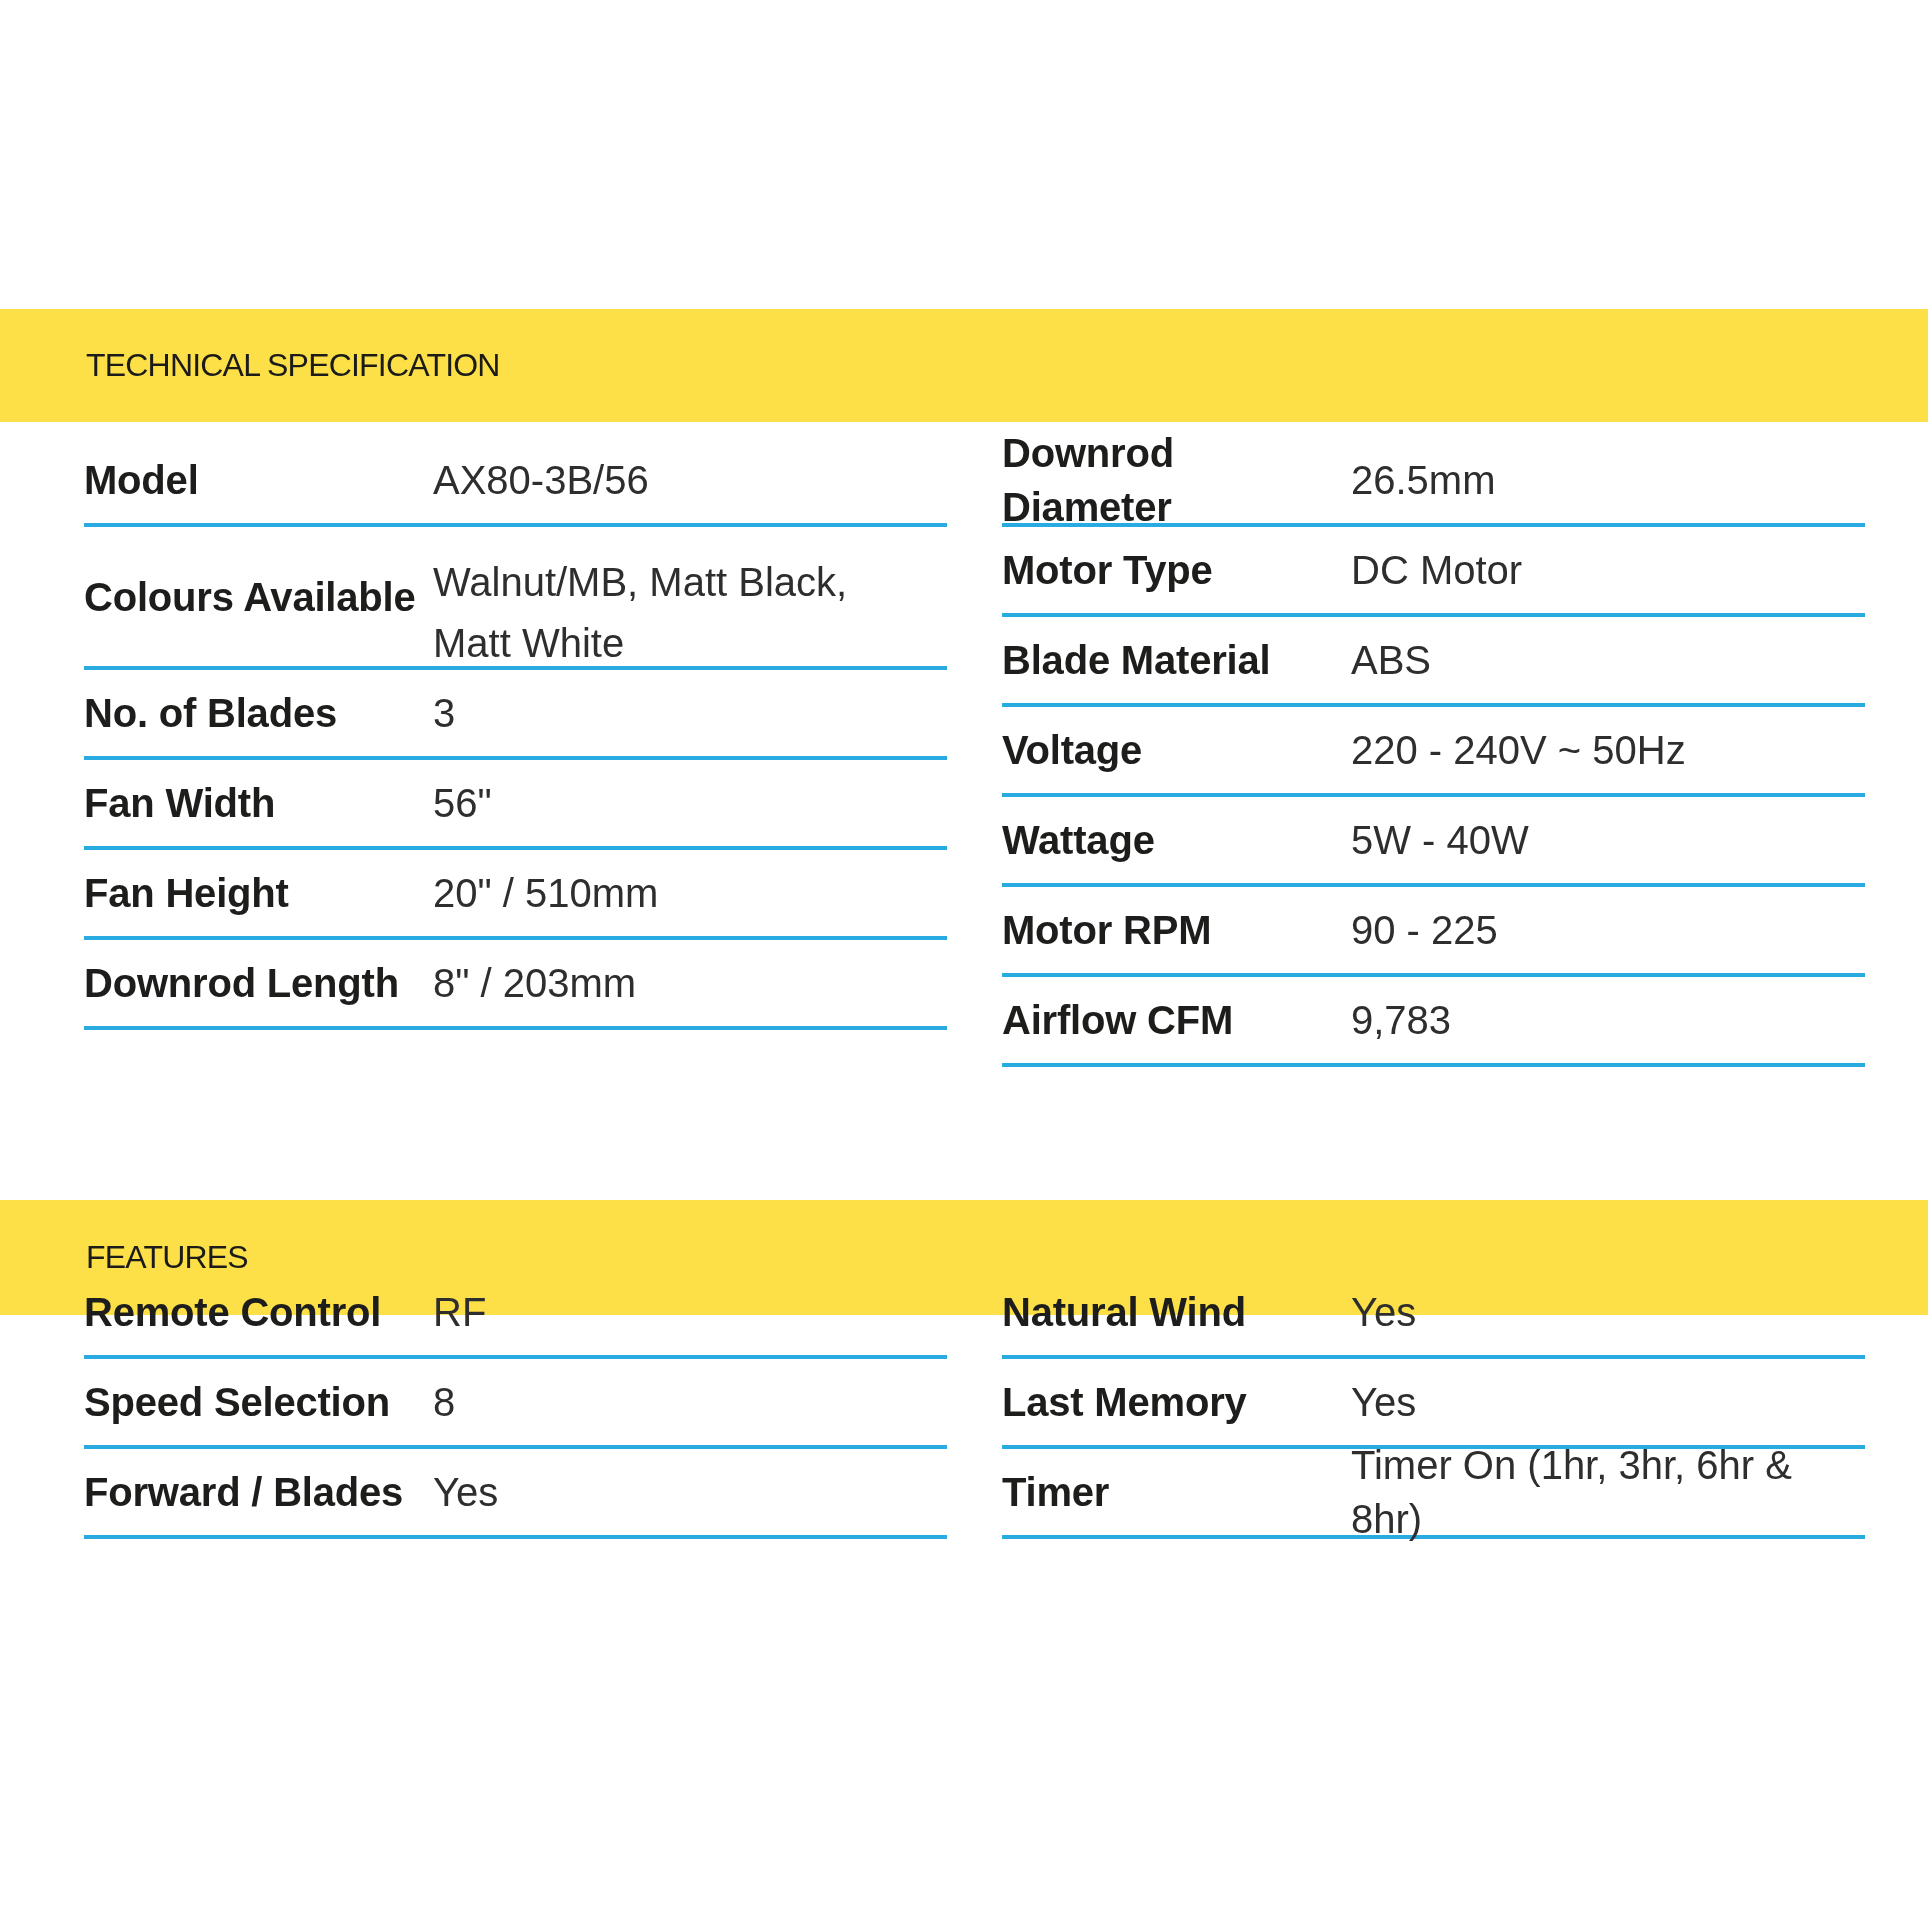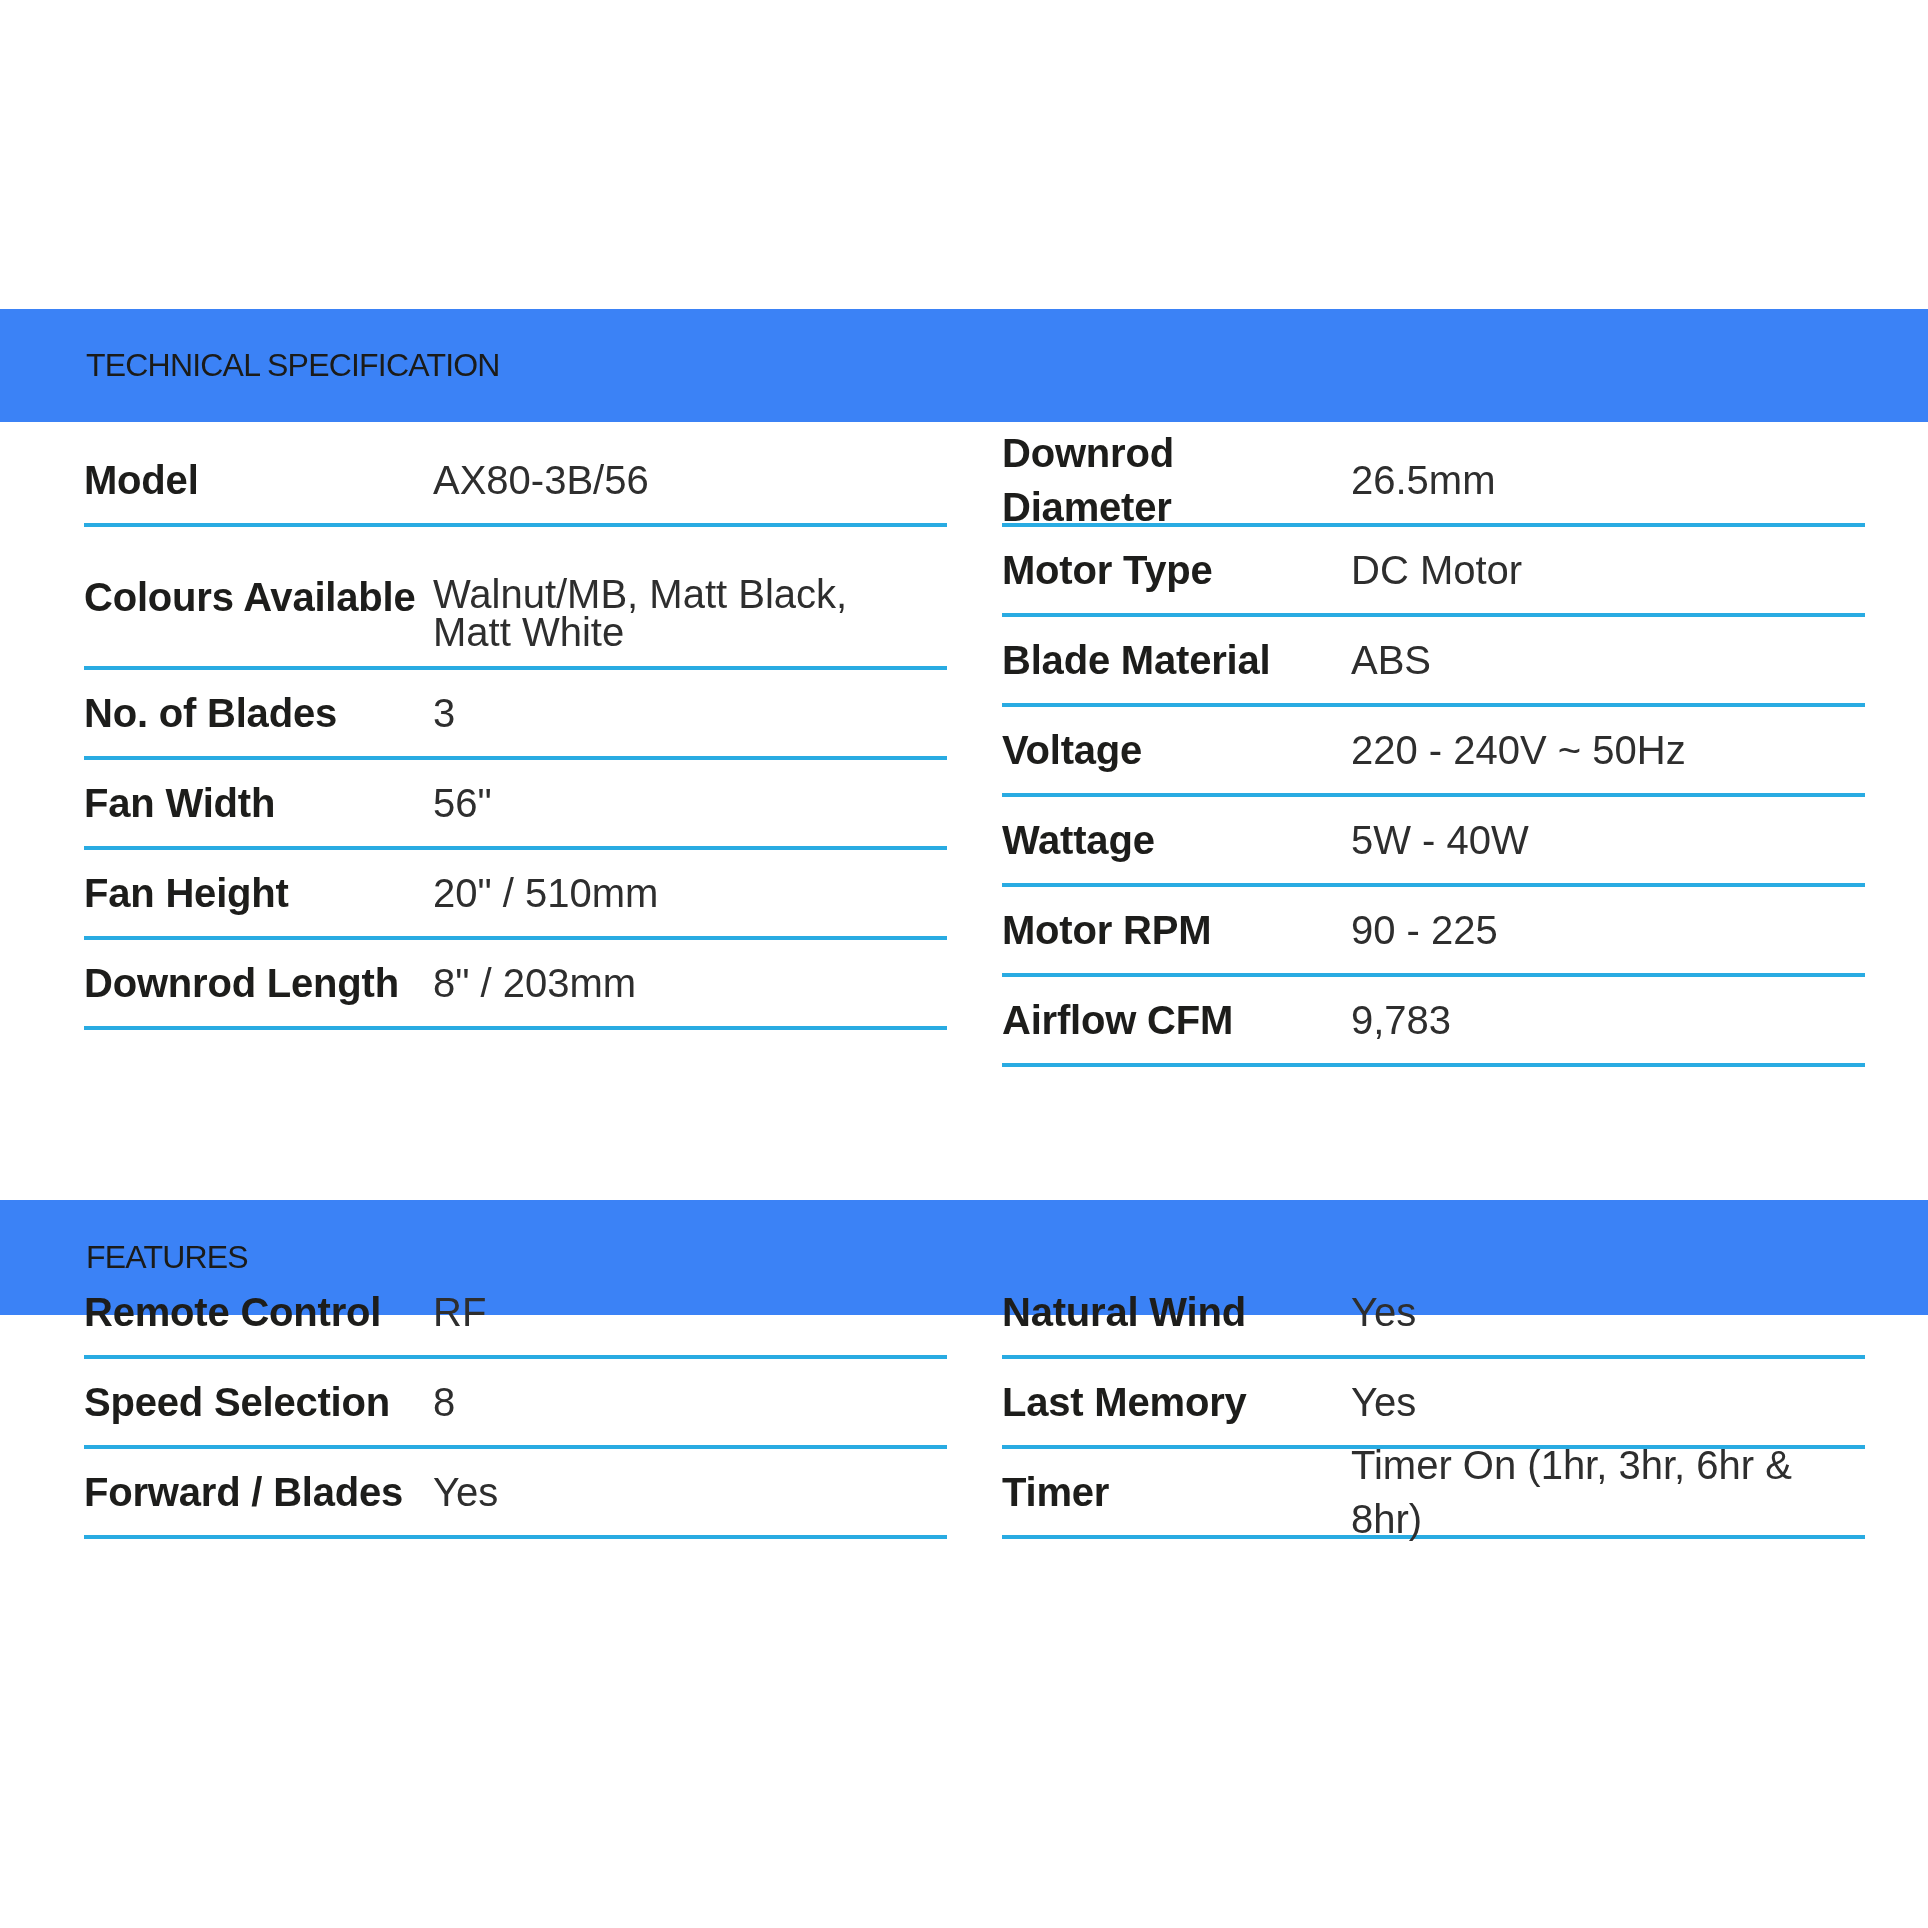--- a/index.html
+++ b/index.html
@@ -11,21 +11,21 @@
     width: 1928px;
     height: 1928px;
     position: relative;
     font-family: "Liberation Sans", sans-serif;
     overflow: hidden;
   }
   .section-bar {
     position: absolute;
     left: 0;
     width: 1928px;
-    background: #3b82f6;
+    background: #fde047;
     display: flex;
     align-items: center;
     padding-left: 86px;
     box-sizing: border-box;
   }
   #tech-bar { top: 309px; height: 113px; }
   #features-bar { top: 1200px; height: 115px; }
   .bar-title {
     font-size: 32px;
     color: #1b1b19;
@@ -58,21 +58,21 @@
     flex: none;
     font-weight: 700;
     color: #1d1d1b;
     letter-spacing: -0.2px;
   }
   .spec-value {
     color: #2e2e2e;
   }
   .spec-row--tall .spec-value {
     max-width: 443px;
-    line-height: 38px;
+    line-height: 61px;
     margin-top: 32px;
   }
 </style>
 </head>
 <body>
 
 <div class="section-bar" id="tech-bar">
   <span class="bar-title">TECHNICAL SPECIFICATION</span>
 </div>
 

